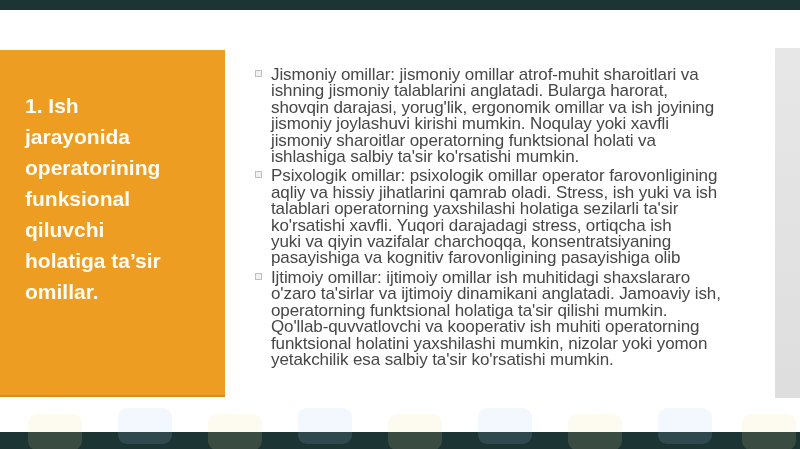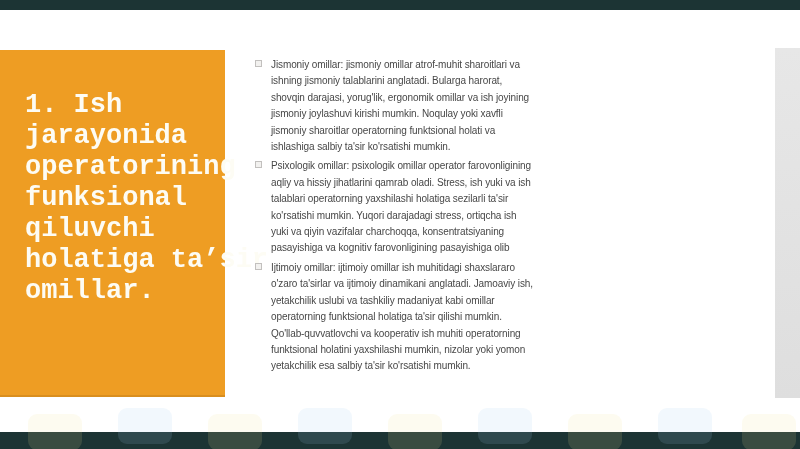--- a/index.html
+++ b/index.html
@@ -25,32 +25,32 @@
     position:absolute;left:0;top:432px;width:800px;height:17px;
     background:var(--bar-dark);
   }
   .title-panel{
     position:absolute;left:0;top:50px;width:225px;height:347px;
     background:var(--accent-orange);
     border-bottom:2px solid var(--accent-orange-edge);
   }
   .slide-title{
     position:absolute;left:25px;top:40px;width:190px;
-    font-family:Liberation Mono, monospace;
-    font-weight:bold;font-size:27px;line-height:31px;
+    font-family:Liberation Sans, sans-serif;
+    font-weight:bold;font-size:21px;line-height:31px;
     color:var(--title-white);
   }
   .title-line{white-space:nowrap;}
   .side-bar{
     position:absolute;left:775px;top:48px;width:25px;height:350px;
     background:linear-gradient(#E7E7E7,#DEDEDE);
   }
   .content{
-    position:absolute;left:271px;top:57px;width:505px;
-    color:var(--text-gray);font-size:10px;line-height:16.4px;
+    position:absolute;left:271px;top:67px;width:505px;
+    color:var(--text-gray);font-size:17px;line-height:16.4px;
     letter-spacing:-0.1px;
   }
   .para{position:relative;margin-bottom:3px;}
   .bullet{
     position:absolute;left:-16px;top:3px;width:7px;height:7px;
     border:1px solid var(--bullet-border);background:#F2F1EF;
   }
   .line{white-space:nowrap;}
   .watermark{
     position:absolute;left:0;top:402px;width:800px;height:47px;z-index:2;
@@ -85,29 +85,28 @@
         <div class="line">shovqin darajasi, yorug'lik, ergonomik omillar va ish joyining</div>
         <div class="line">jismoniy joylashuvi kirishi mumkin. Noqulay yoki xavfli</div>
         <div class="line">jismoniy sharoitlar operatorning funktsional holati va</div>
         <div class="line">ishlashiga salbiy ta'sir ko'rsatishi mumkin.</div>
       </div>
       <div class="para">
         <span class="bullet"></span>
         <div class="line">Psixologik omillar: psixologik omillar operator farovonligining</div>
         <div class="line">aqliy va hissiy jihatlarini qamrab oladi. Stress, ish yuki va ish</div>
         <div class="line">talablari operatorning yaxshilashi holatiga sezilarli ta'sir</div>
-        <div class="line">ko'rsatishi mumkin. Yuqori darajadagi stress, ortiqcha ish</div>
+        <div class="line">ko'rsatishi xavfli. Yuqori darajadagi stress, ortiqcha ish</div>
         <div class="line">yuki va qiyin vazifalar charchoqqa, konsentratsiyaning</div>
         <div class="line">pasayishiga va kognitiv farovonligining pasayishiga olib</div>
       </div>
       <div class="para">
         <span class="bullet"></span>
         <div class="line">Ijtimoiy omillar: ijtimoiy omillar ish muhitidagi shaxslararo</div>
         <div class="line">o'zaro ta'sirlar va ijtimoiy dinamikani anglatadi. Jamoaviy ish,</div>
-        <div class="line">yetakchilik uslubi va tashkiliy madaniyat kabi omillar</div>
         <div class="line">operatorning funktsional holatiga ta'sir qilishi mumkin.</div>
         <div class="line">Qo'llab-quvvatlovchi va kooperativ ish muhiti operatorning</div>
         <div class="line">funktsional holatini yaxshilashi mumkin, nizolar yoki yomon</div>
         <div class="line">yetakchilik esa salbiy ta'sir ko'rsatishi mumkin.</div>
       </div>
     </div>
 
   <div class="bottom-bar"></div>
   <div class="watermark" id="watermark">
       <span class="wm" style="left: 28px; top: 12px; width: 54px; height: 36px; background: rgba(242, 228, 150, 0.14);"></span>

